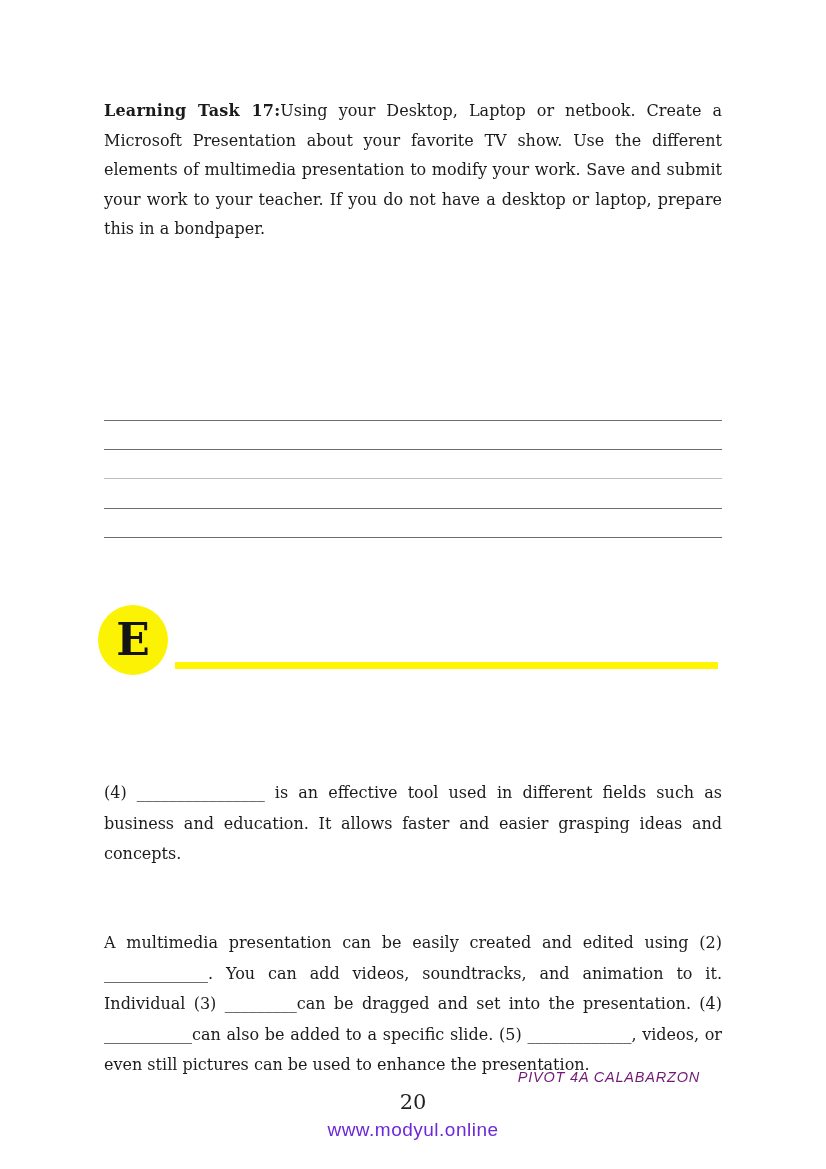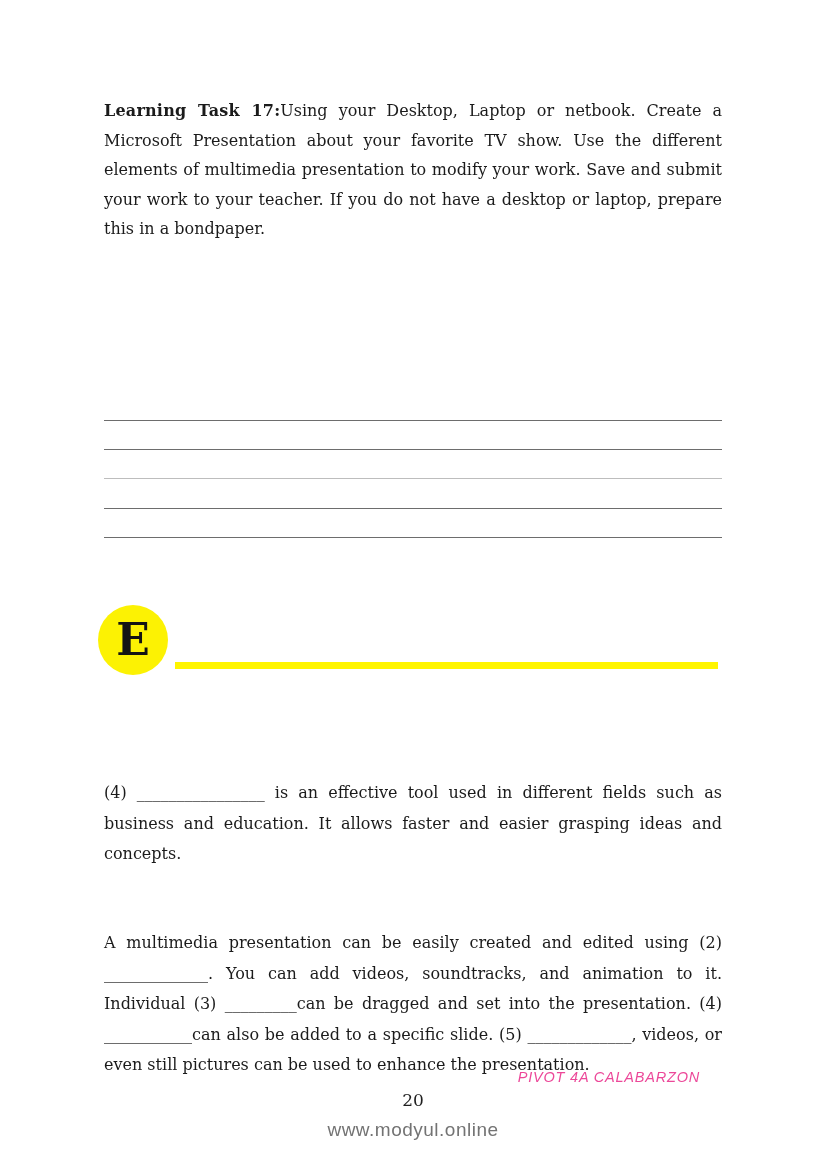--- a/index.html
+++ b/index.html
@@ -66,29 +66,29 @@
   .fill-p1 { top: 762px; }
   .fill-p2 { top: 912px; }
   .footer-imprint {
     position: absolute;
     top: 1069px;
     right: 126px;
     font-family: "Liberation Sans", sans-serif;
     font-style: italic;
     font-size: 14.5px;
     letter-spacing: 0.8px;
-    color: #ec4899;
+    color: #701a75;
   }
   .footer-pagenum {
     position: absolute;
     top: 1090px;
     left: 0;
     width: 100%;
     text-align: center;
-    font-size: 17px;
+    font-size: 21px;
     color: #1f1f1f;
   }
   .footer-watermark {
     position: absolute;
     top: 1119px;
     left: 0;
     width: 100%;
     text-align: center;
     font-family: "Liberation Sans", sans-serif;
     font-size: 19px;
@@ -120,15 +120,15 @@
 
 
   <p class="textblock para-wide fill-p1">(4) ________________ is an effective tool used in different fields such as business and education. It allows faster and easier grasping ideas and concepts.</p>
 
   <p class="textblock para-wide fill-p2">A multimedia presentation can be easily created and edited using (2) _____________. You can add videos, soundtracks, and animation to it. Individual (3) _________can be dragged and set into the presentation. (4) ___________can also be added to a specific slide. (5) _____________, videos, or even still pictures can be used to enhance the presentation.</p>
 
   <div class="footer-imprint">PIVOT 4A CALABARZON</div>
 
   <div class="footer-pagenum">20</div>
 
-  <div class="footer-watermark" style="color: #737373;">www.modyul.online</div>
+  <div class="footer-watermark" style="color: #6d28d9;">www.modyul.online</div>
 
 </div>
 
 </body></html>

